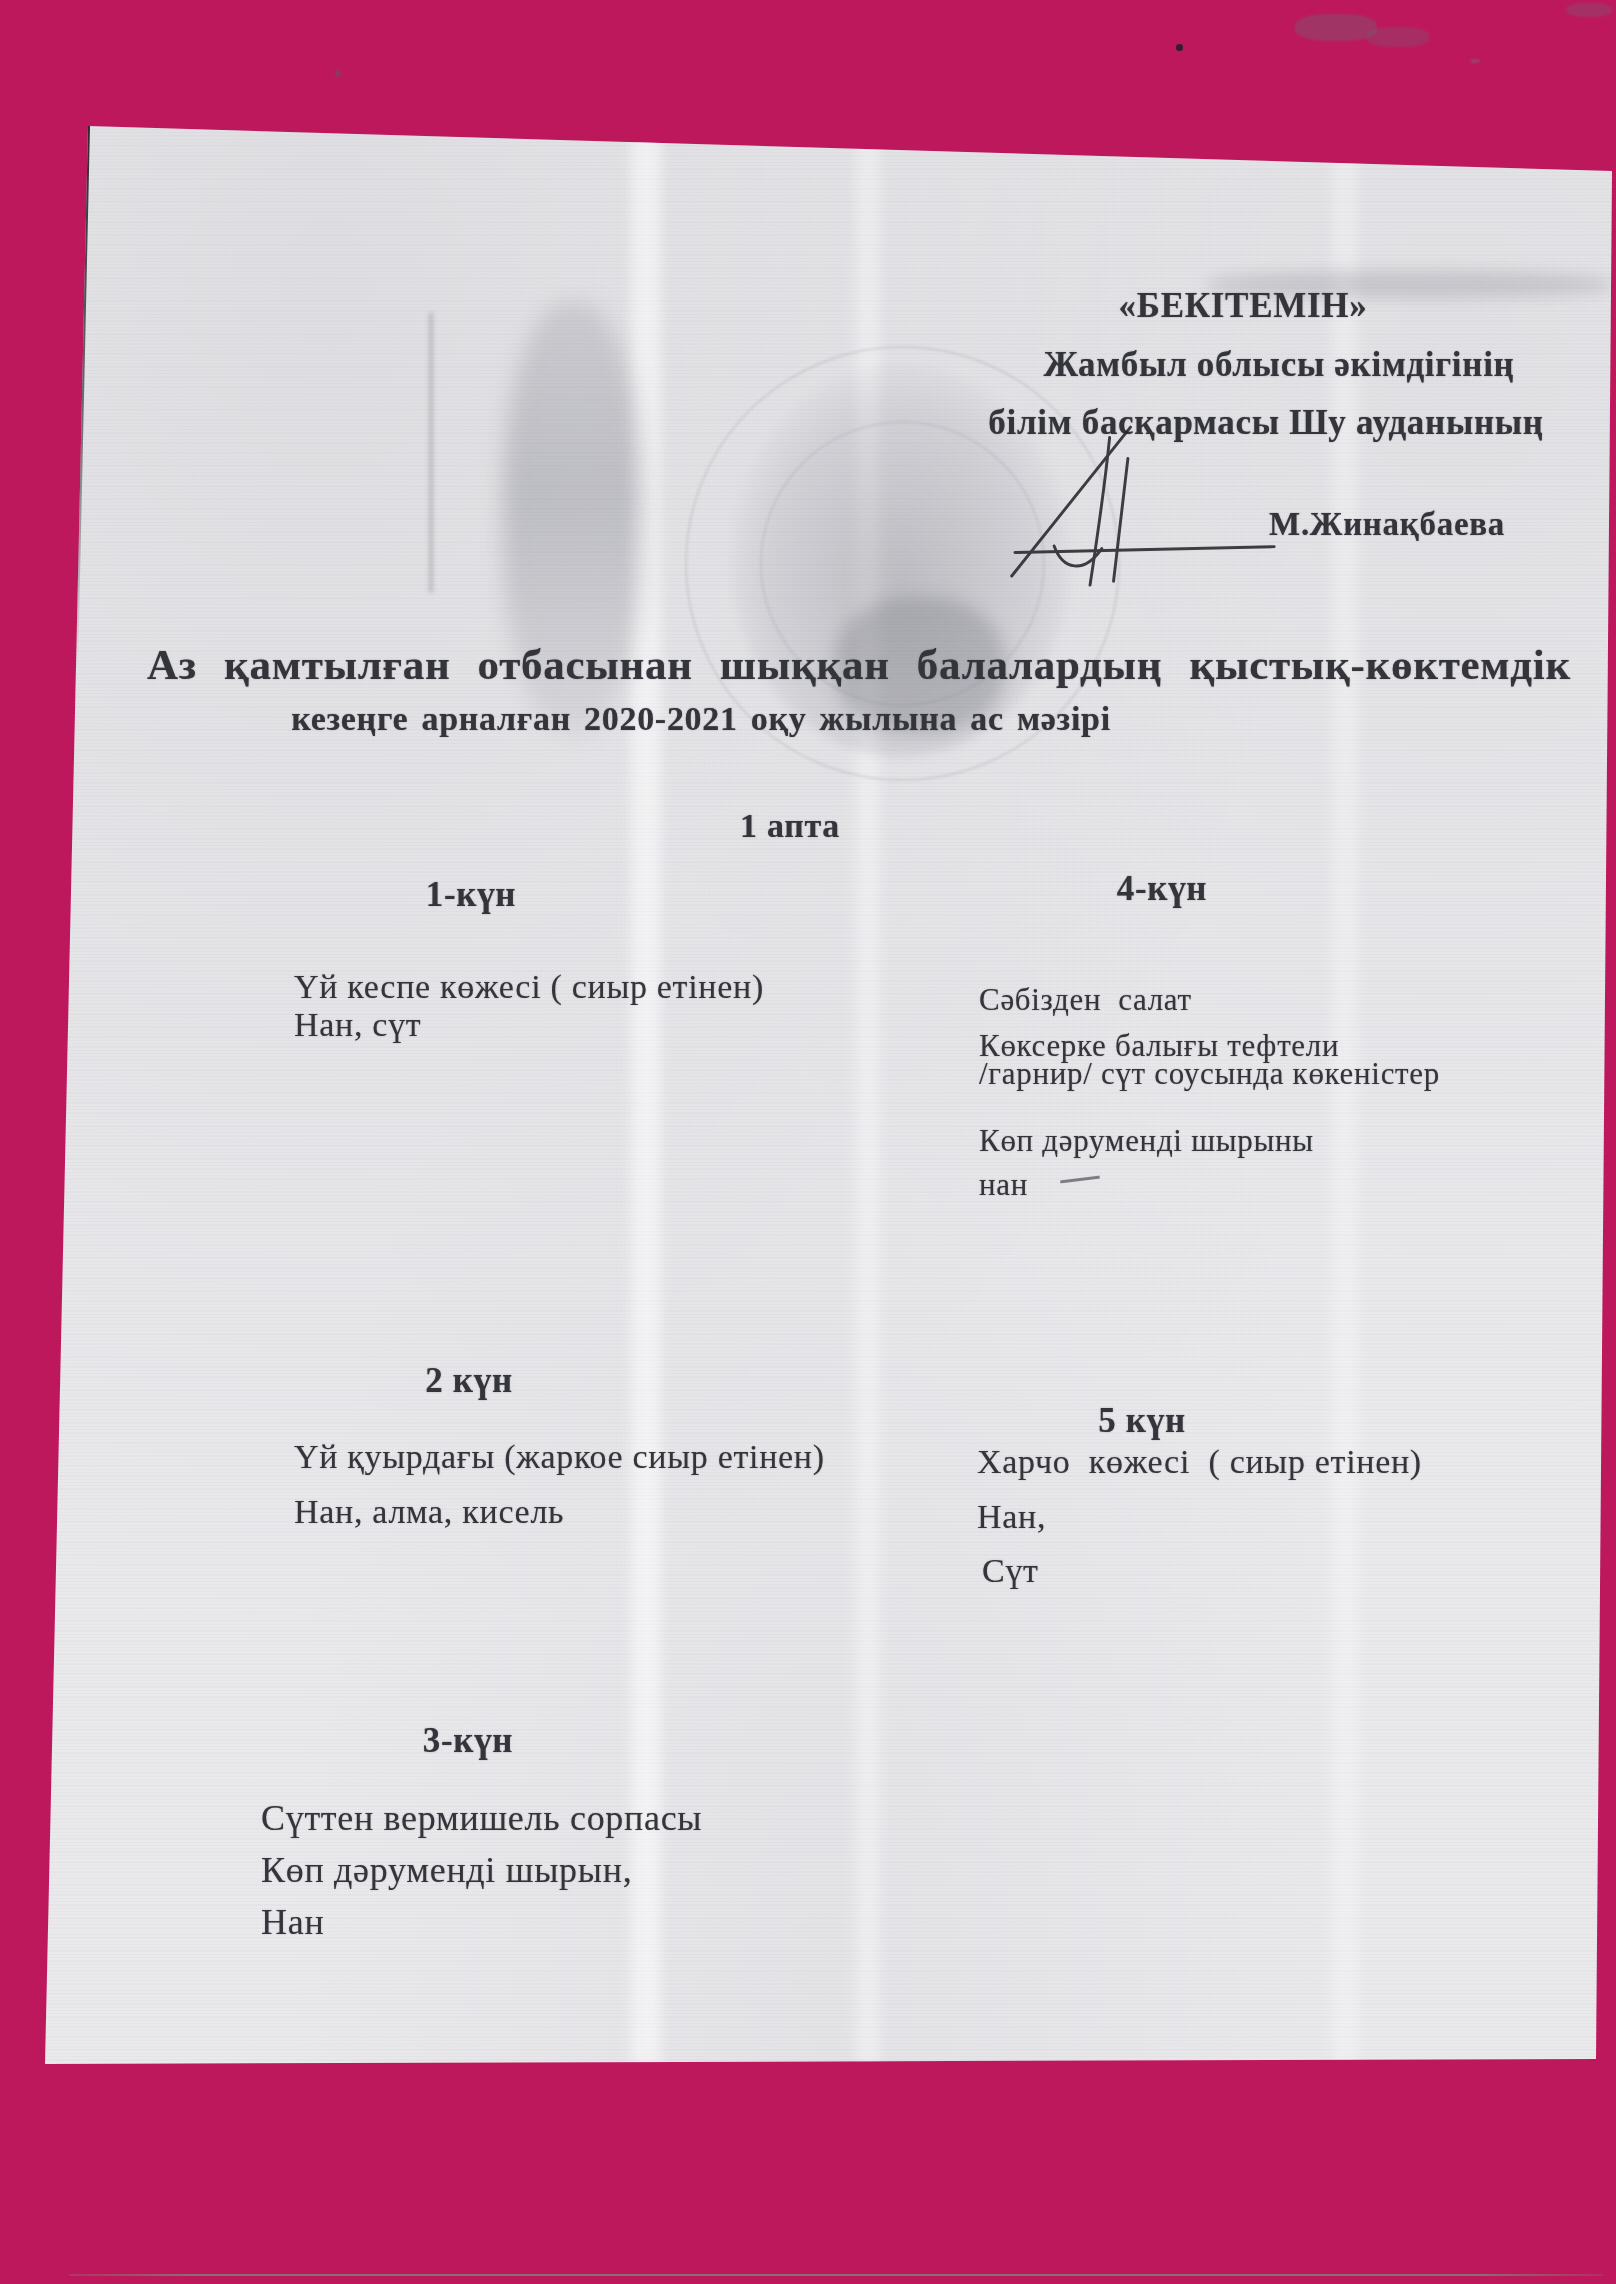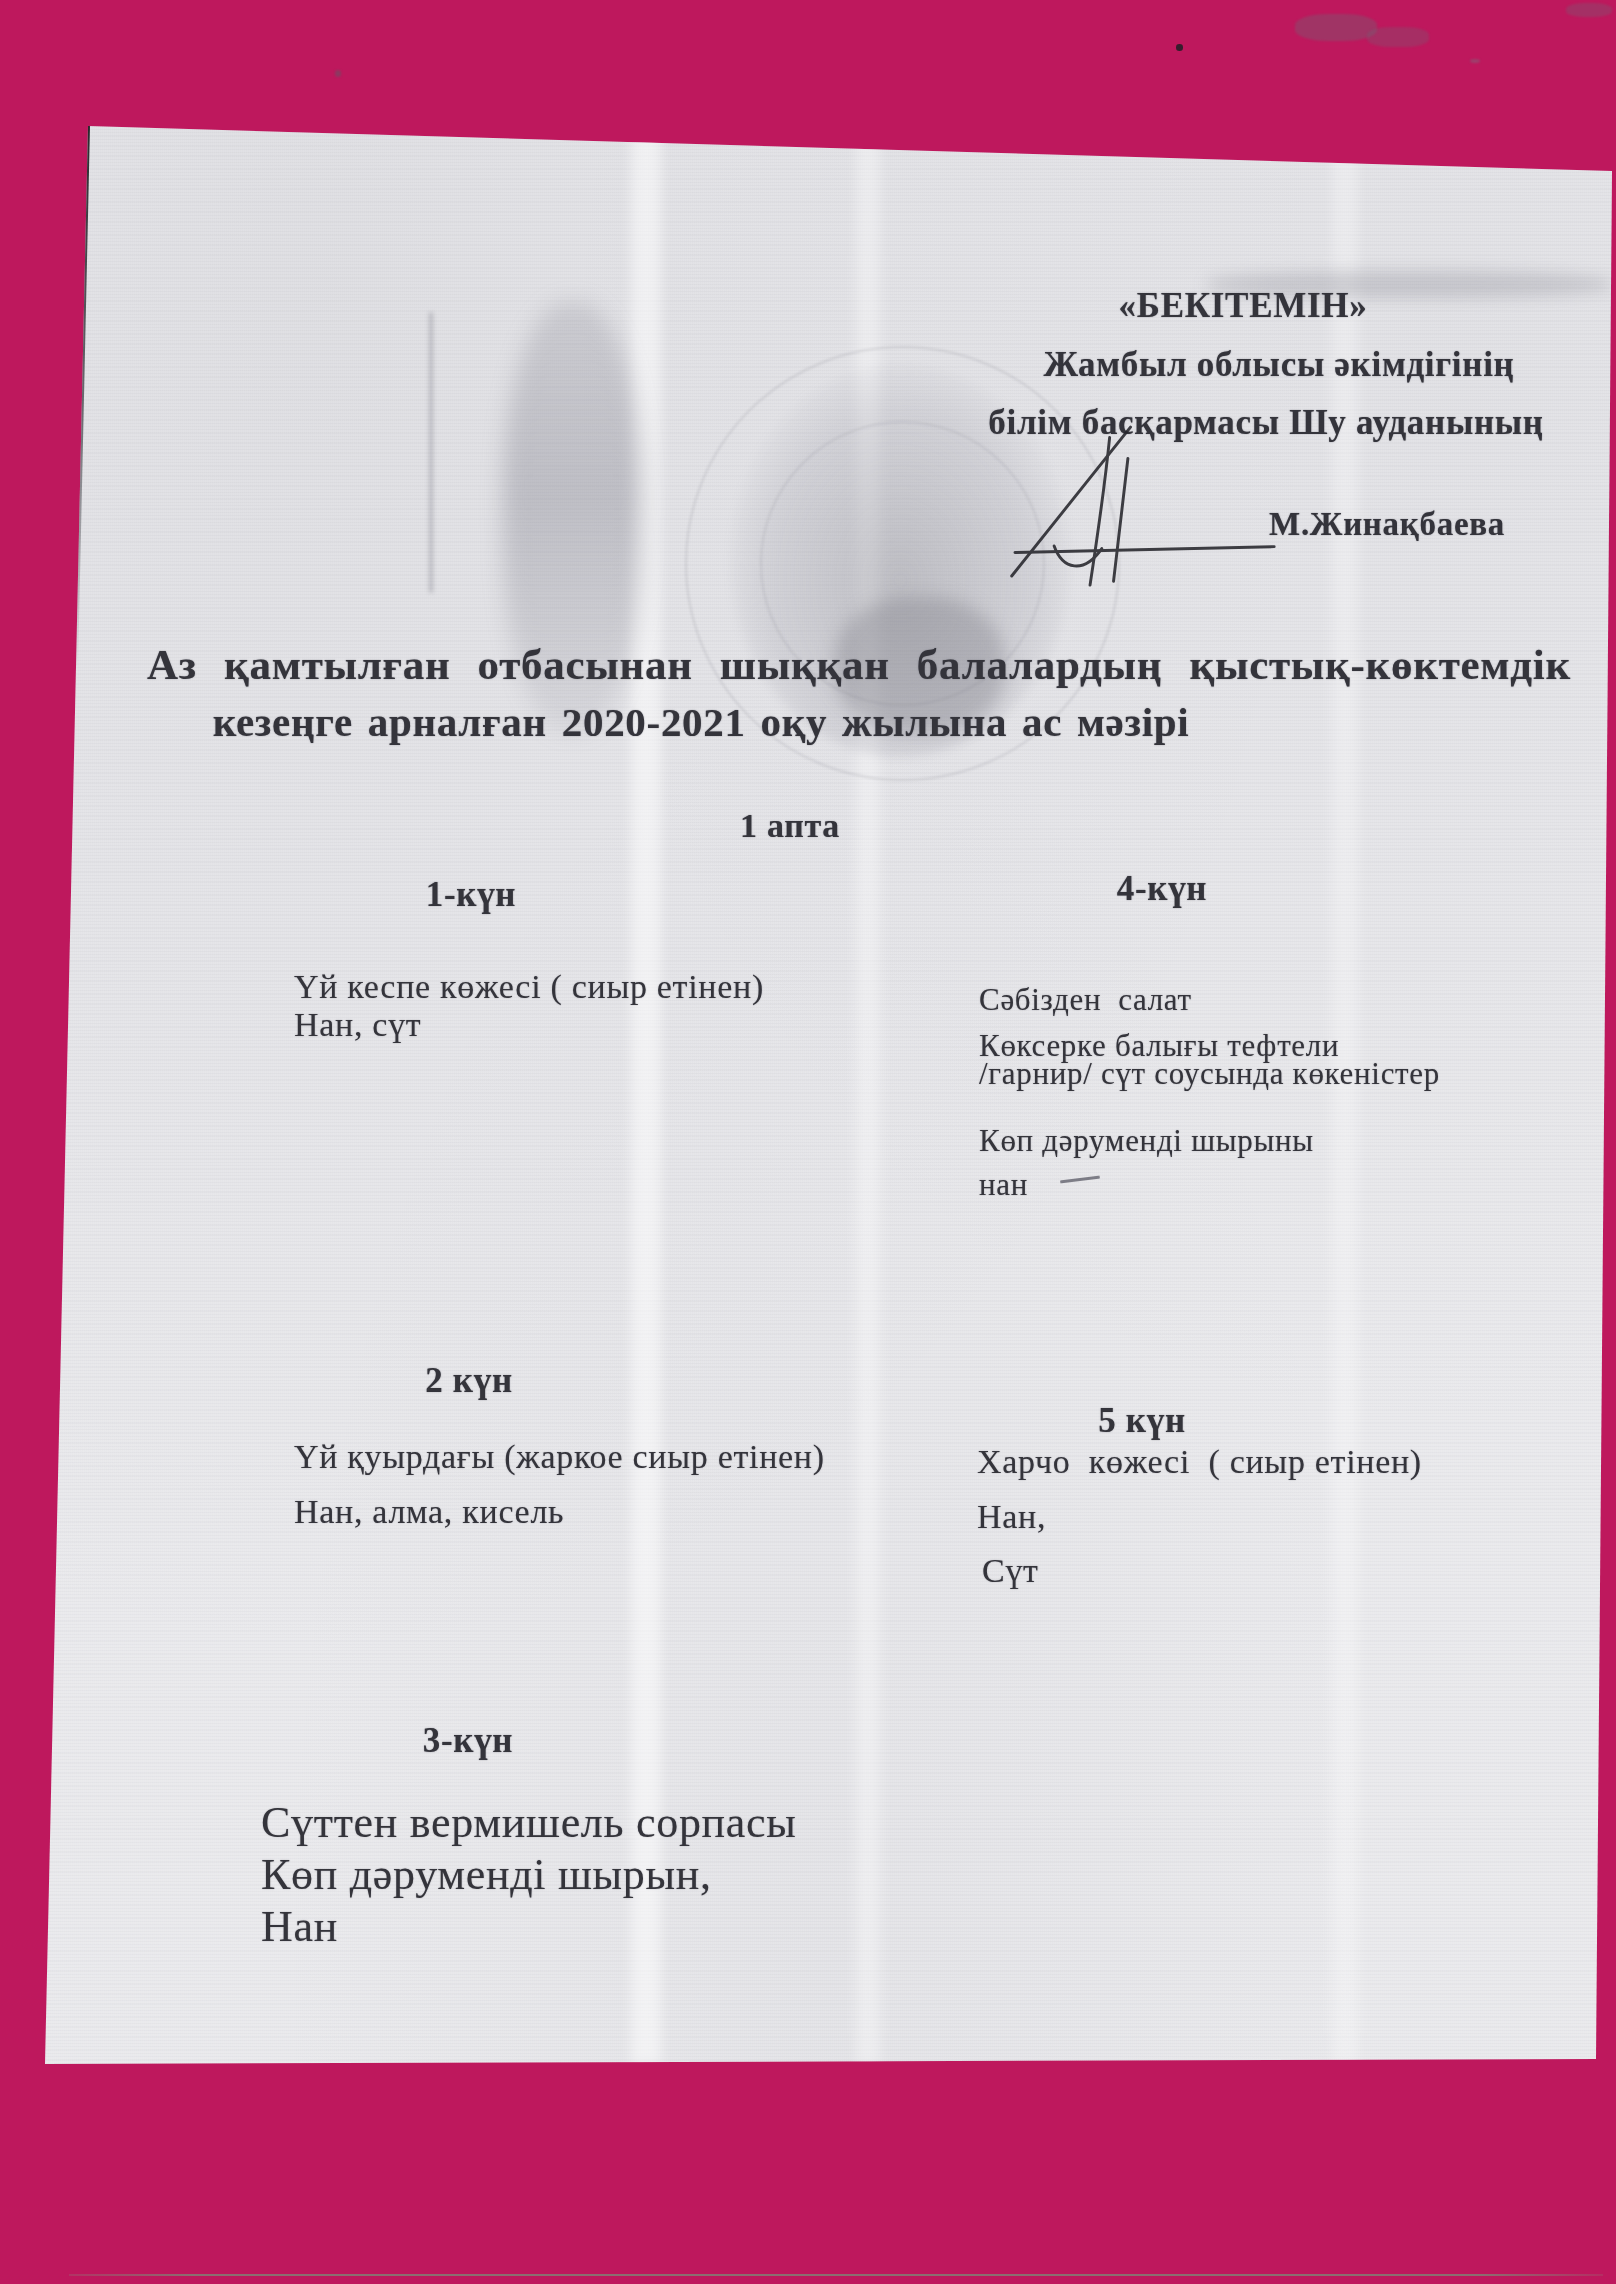--- a/index.html
+++ b/index.html
@@ -16,23 +16,23 @@
            radial-gradient(ellipse at 50% 95%, rgba(130,130,140,.06), transparent 50%);
          clip-path:polygon(43px 0px, 1567px 45px, 1551px 1933px, 0px 1938px);}
   .streak{position:absolute;background:rgba(255,255,255,.5);filter:blur(5.9px);}
   .smudge{position:absolute;border-radius:45%;pointer-events:none;}
   
   .t{position:absolute;white-space:pre;color:#34343b;line-height:1.15;
      text-shadow:0 0 1.3px rgba(60,60,72,.45);letter-spacing:0.7px;}
   .c{transform:translateX(-50%);}
   .b{font-weight:bold;text-shadow:0 0 1.3px rgba(45,45,58,.55);}
   .f47{font-size:31px;} .f50{font-size:33px;} .f52{font-size:34px;}
-  .f54{font-size:35px;} .f55{font-size:44px;}
+  .f54{font-size:35px;} .f55{font-size:36px;}
   .title1{font-size:43px;word-spacing:15.7px;}
-  .title2{font-size:41px;word-spacing:3.9px;}
+  .title2{font-size:34px;word-spacing:3.9px;}
   
   .seal-ring{position:absolute;border-radius:50%;}
   .seal-blur{position:absolute;border-radius:50%;
              background:radial-gradient(ellipse at 50% 55%, rgba(118,118,128,.34), rgba(135,135,148,.18) 55%, transparent 76%);
              filter:blur(4.6px);}
   
   .noise{position:absolute;background:rgba(110,110,122,.45);filter:blur(1.3px);border-radius:50%;}
   #left-edge{position:absolute;left:40px;top:0;width:5.2px;height:542px;transform:rotate(1.27deg);transform-origin:top left;
              background:linear-gradient(180deg, rgba(25,25,30,.92), rgba(35,35,42,.6) 55%, rgba(60,60,68,0));}
   #bottom-scan-line{position:absolute;left:69px;top:2274px;width:1534px;height:2px;

